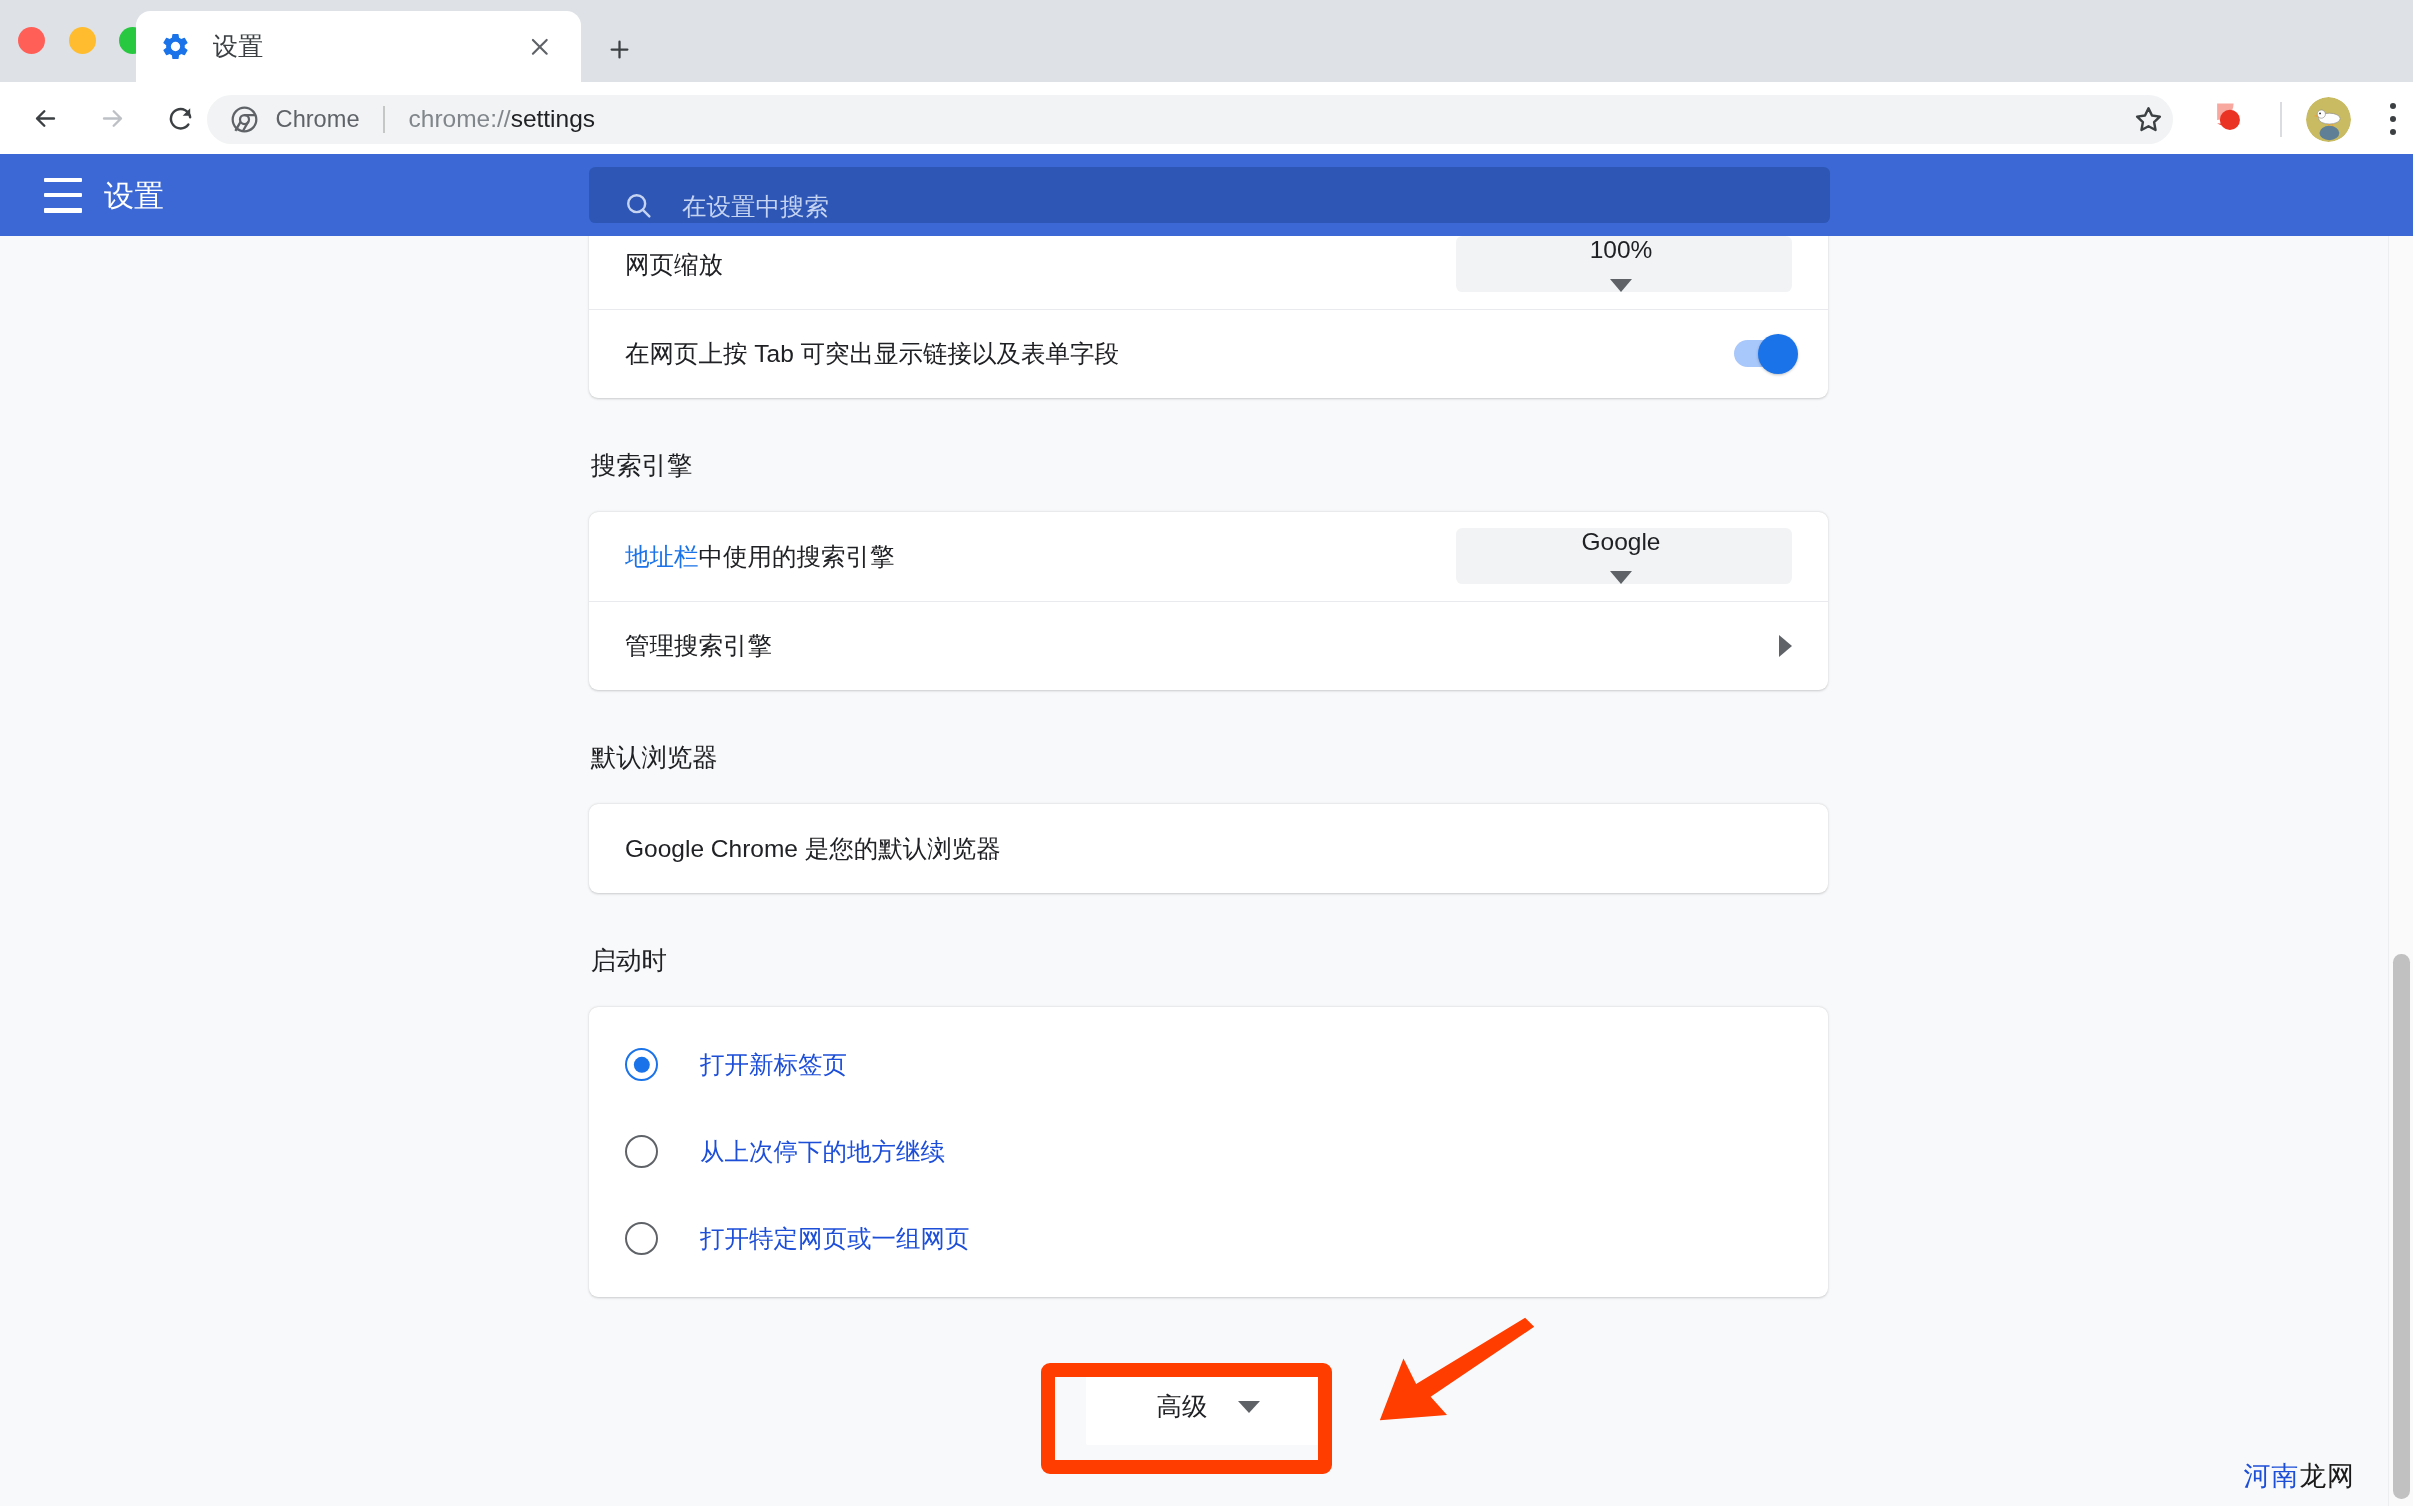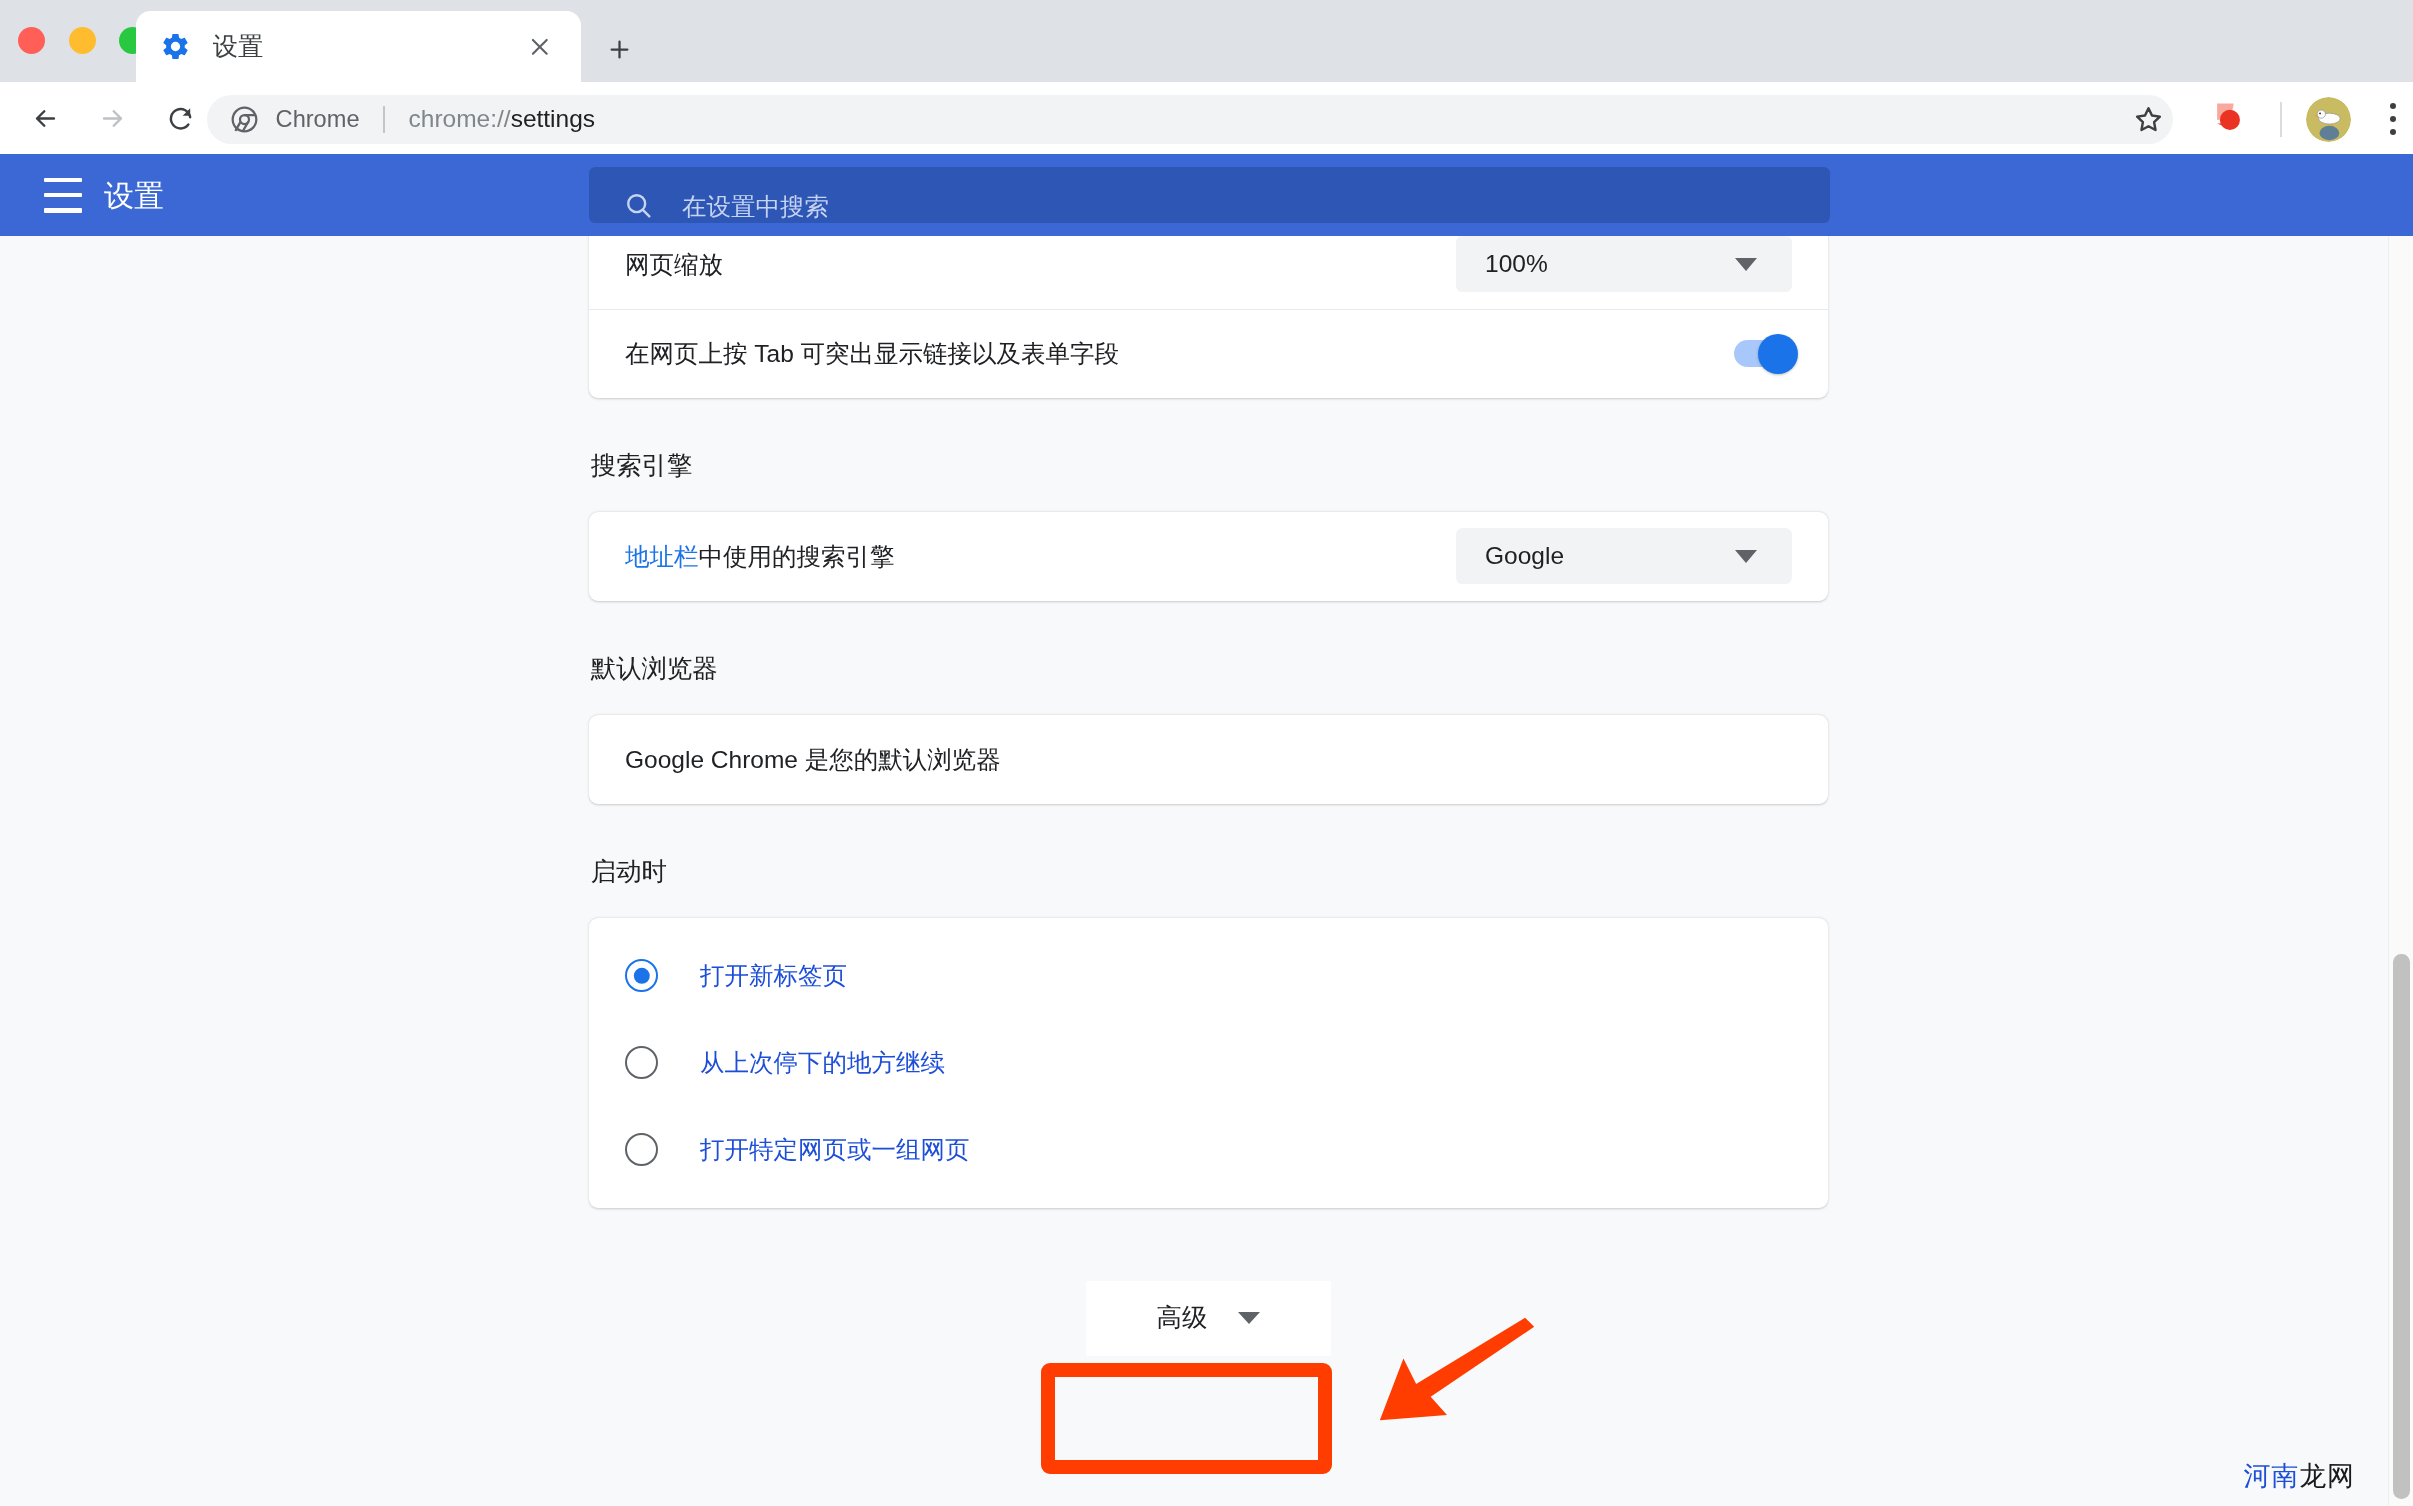--- a/index.html
+++ b/index.html
@@ -125,20 +125,21 @@
     padding:0 36px; min-height:89px;
   }
   .row + .row{ border-top:0.9px solid #e8eaed; }
   .row-label{ font-size:24.5px; color:#202124; }
   .link{ color:#1a73e8; }
 
   .select{
     min-width:336px; height:56px; background:#f1f3f4; border-radius:6.4px;
     display:flex; align-items:center; justify-content:space-between;
     padding:0 35px 0 29px;
+    flex-direction:column;
   }
   .select-val{ font-size:24.5px; color:#202124; }
   .caret{
     width:0; height:0; border-left:11.8px solid transparent;
     border-right:11.8px solid transparent; border-top:13.6px solid #5f6368;
   }
 
   .toggle{
     width:58px; height:27px; border-radius:13.6px; background:#a8c7fa;
     position:relative; flex:none;
@@ -353,20 +354,24 @@
 
     <div class="section-title" style="margin-top:51px;">搜索引擎</div>
     <div class="card" style="margin-top:29px;">
       <div class="row">
         <span class="row-label"><span class="link">地址栏</span><span>中使用的搜索引擎</span></span>
         <span class="select">
           <span class="select-val">Google</span>
           <span class="caret"></span>
         </span>
       </div>
+      <div class="row">
+        <span class="row-label">管理搜索引擎</span>
+        <span class="chev-right"></span>
+      </div>
     </div>
 
     <div class="section-title" style="margin-top:51px;">默认浏览器</div>
     <div class="card" style="margin-top:29px;">
       <div class="row">
         <span class="row-label">Google Chrome 是您的默认浏览器</span>
       </div>
     </div>
 
     <div class="section-title" style="margin-top:51px;">启动时</div>

